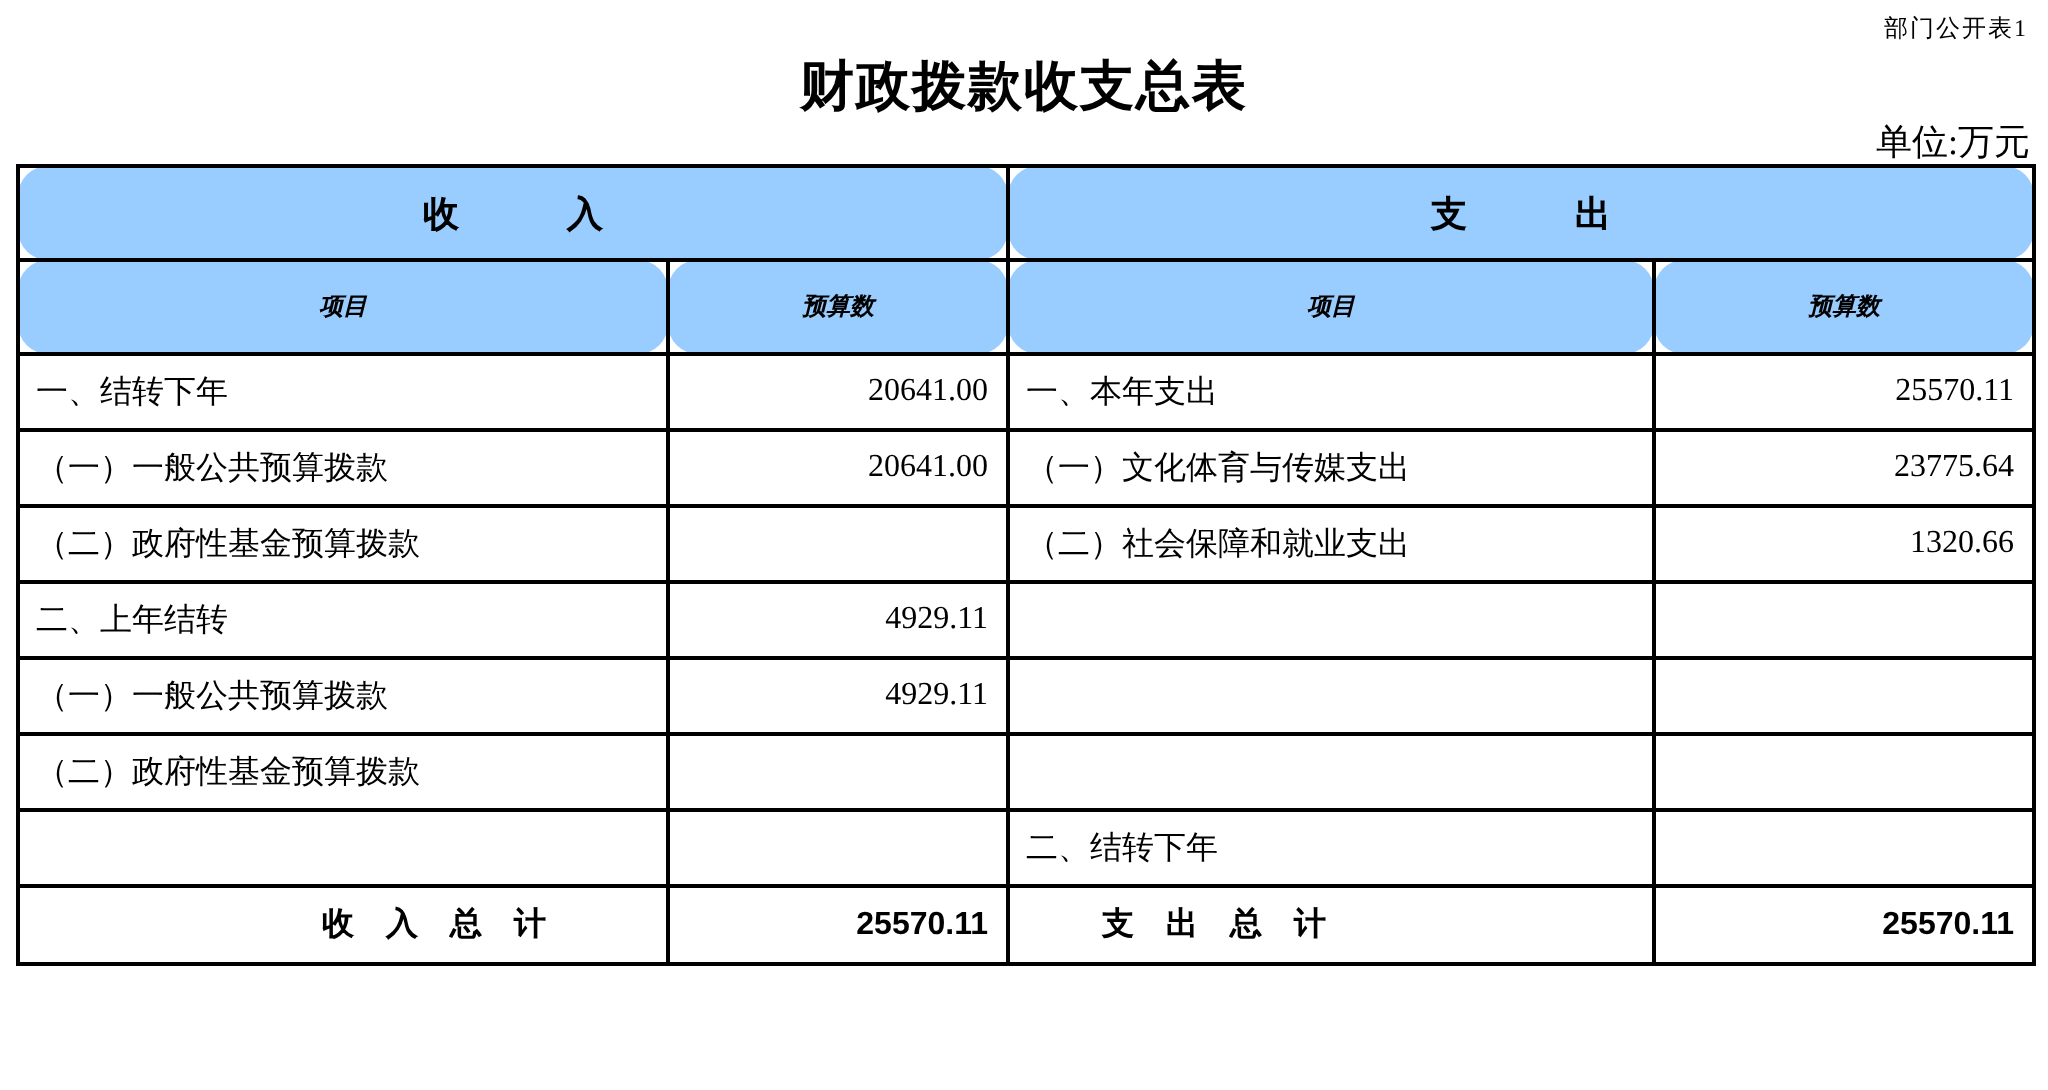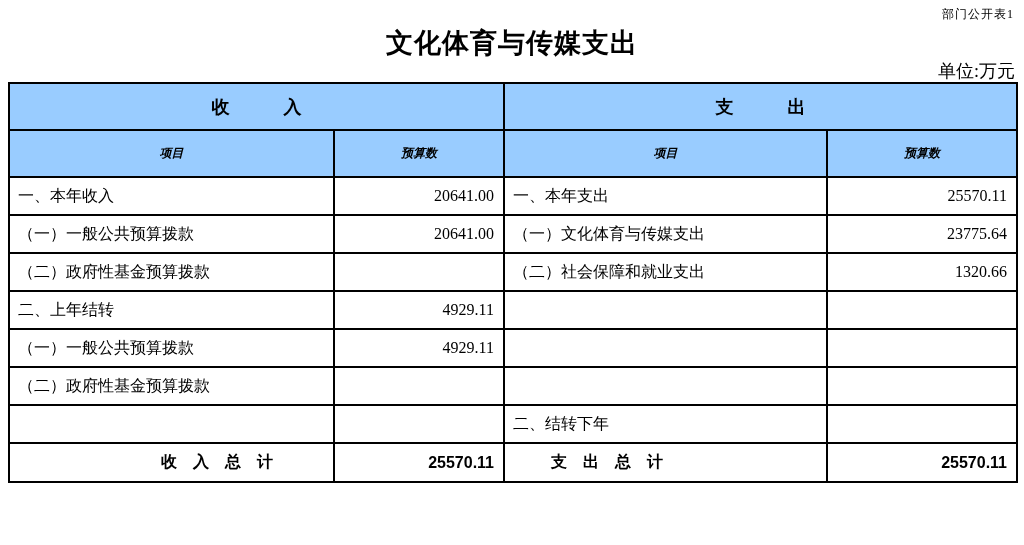--- a/index.html
+++ b/index.html
@@ -57,20 +57,21 @@
     overflow: hidden;
     white-space: nowrap;
     vertical-align: middle;
   }
   .budget-table th {
     background: var(--header-bg);
     font-family: "Liberation Sans", "DejaVu Sans", sans-serif;
     font-weight: bold;
     height: 43px;
     text-align: center;
+    border-radius: 15px;
   }
   tr.section-header-row th { font-size: 18px; }
   tr.col-header-row th { font-size: 12px; font-style: italic; }
   tr.body-row td {
     height: 36px;
     font-size: 16px;
   }
   td.item {
     text-align: left;
     padding: 0 4px 0 8px;
@@ -90,21 +91,21 @@
   }
   tr.total-row td.expenditure-total-label {
     text-align: left;
     padding-left: 46px;
   }
 </style>
 </head>
 <body>
 
 <div class="corner-note">部门公开表1</div>
-<div class="page-title">文化体育与传媒支出</div>
+<div class="page-title">财政拨款收支总表</div>
 <div class="unit-note">单位:万元</div>
 
 <table class="budget-table">
   <colgroup>
     <col style="width:325px">
     <col style="width:170px">
     <col style="width:323px">
     <col style="width:190px">
   </colgroup>
   <tbody>
@@ -113,21 +114,21 @@
       <th colspan="2">支　　　出</th>
     </tr>
     <tr class="col-header-row">
       <th>项目</th>
       <th>预算数</th>
       <th>项目</th>
       <th>预算数</th>
     </tr>
 
     <tr class="body-row">
-      <td class="item">一、本年收入</td>
+      <td class="item">一、结转下年</td>
       <td class="val">20641.00</td>
       <td class="item">一、本年支出</td>
       <td class="val">25570.11</td>
     </tr>
     <tr class="body-row">
       <td class="item">（一）一般公共预算拨款</td>
       <td class="val">20641.00</td>
       <td class="item">（一）文化体育与传媒支出</td>
       <td class="val">23775.64</td>
     </tr>

